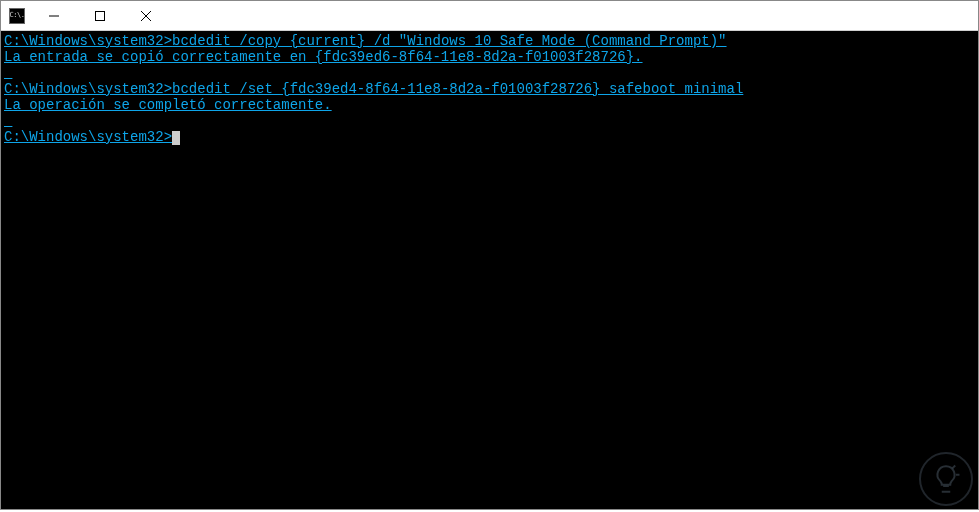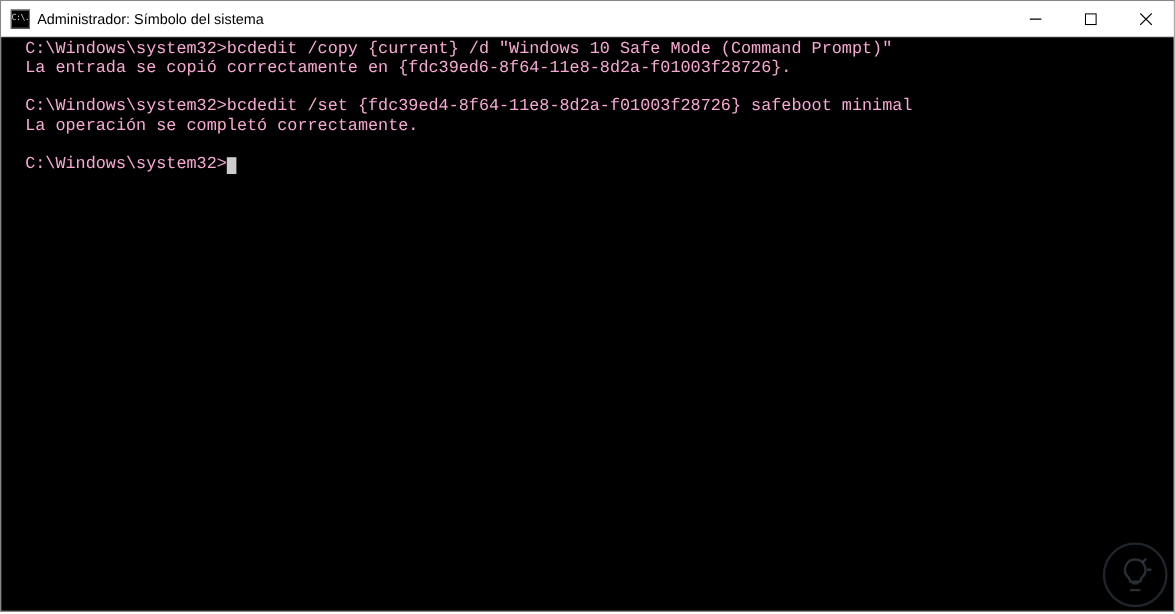--- a/index.html
+++ b/index.html
@@ -74,28 +74,29 @@
       border: none;
       cursor: pointer;
     }
     .win-btn svg {
       width: 10px;
       height: 10px;
     }
     .terminal {
       flex: 1;
       background: #000;
-      color: #f9a8d4;
+      color: #0ea5e9;
       font-family: Consolas, "Courier New", monospace;
       font-size: 14px;
       line-height: 16px;
-      padding: 2px 20px;
+      padding: 2px 3px;
       white-space: pre;
       overflow: hidden;
       position: relative;
+      text-decoration: underline;
     }
     .terminal-line {
       white-space: pre;
     }
     .cursor {
       display: inline-block;
       width: 8px;
       height: 14px;
       background: #ccc;
       vertical-align: text-bottom;
@@ -123,21 +124,20 @@
     }
   </style>
 </head>
 <body>
 
 <div class="window">
   <div class="titlebar">
     <div class="titlebar-icon">
       <span class="titlebar-icon-inner">C:\.</span>
     </div>
-    <div class="titlebar-text">Administrador: Símbolo del sistema</div>
     <div class="window-controls">
       <button class="win-btn">
         <svg viewBox="0 0 10 10">
             <line x1="0" y1="5" x2="10" y2="5" stroke="#000" stroke-width="1"></line>
           </svg>
       </button>
       <button class="win-btn">
         <svg viewBox="0 0 10 10">
             <rect x="0.5" y="0.5" width="9" height="9" fill="none" stroke="#000" stroke-width="1"></rect>
           </svg>

